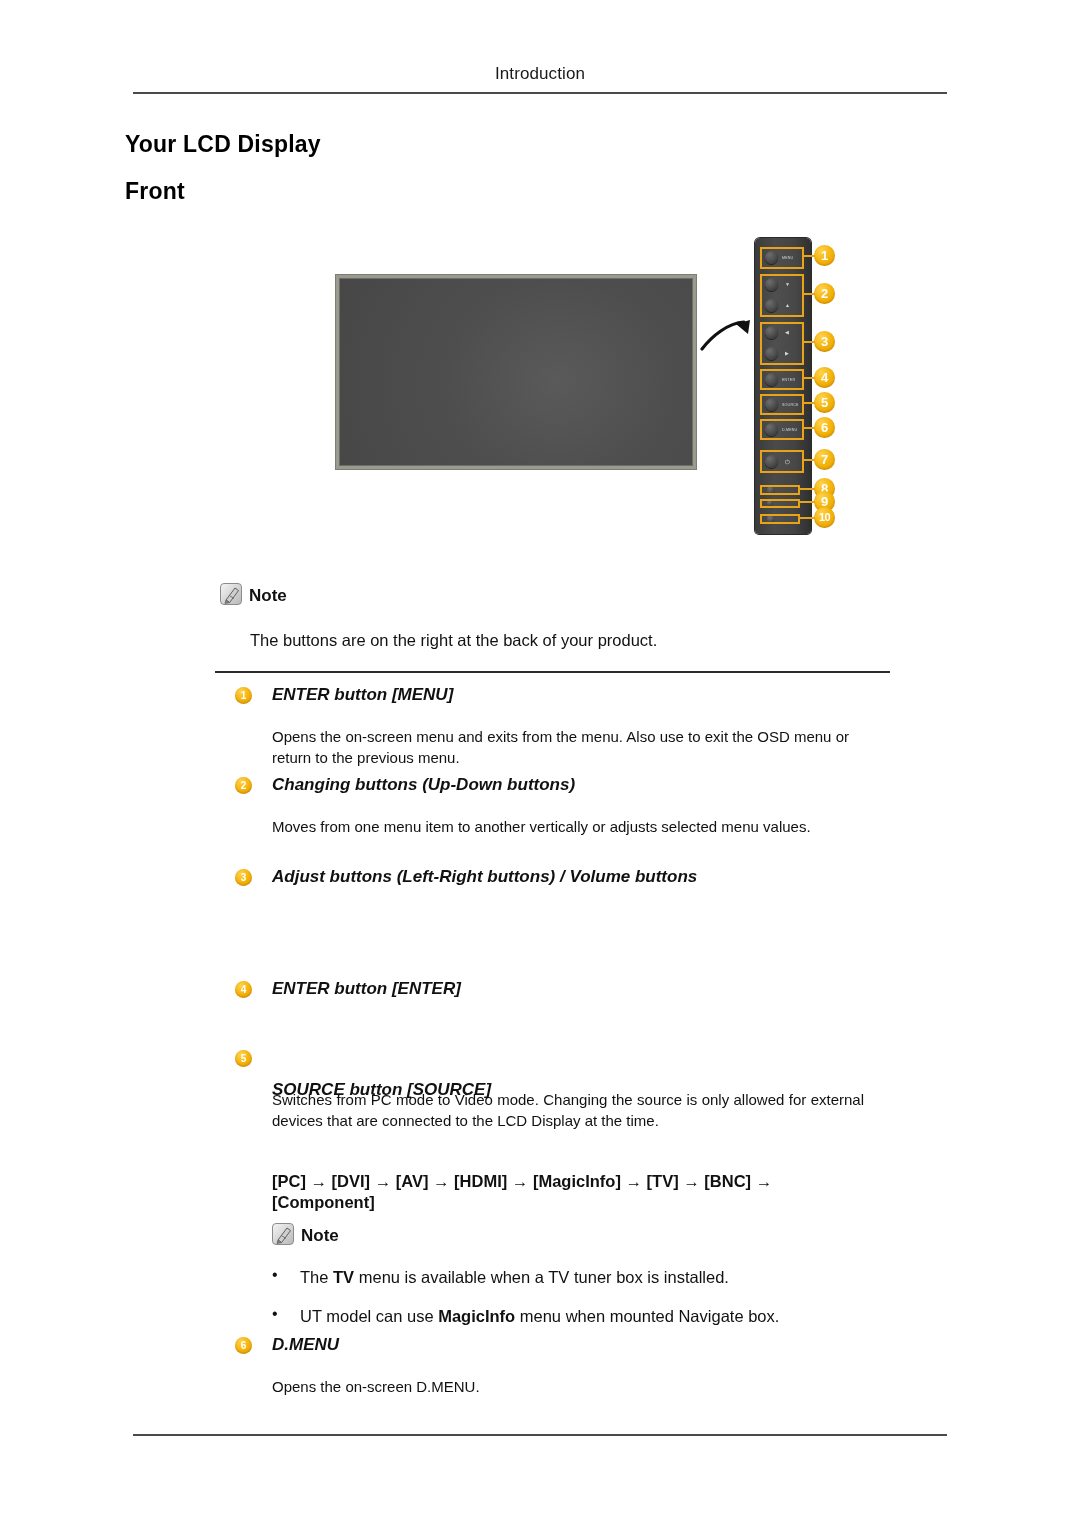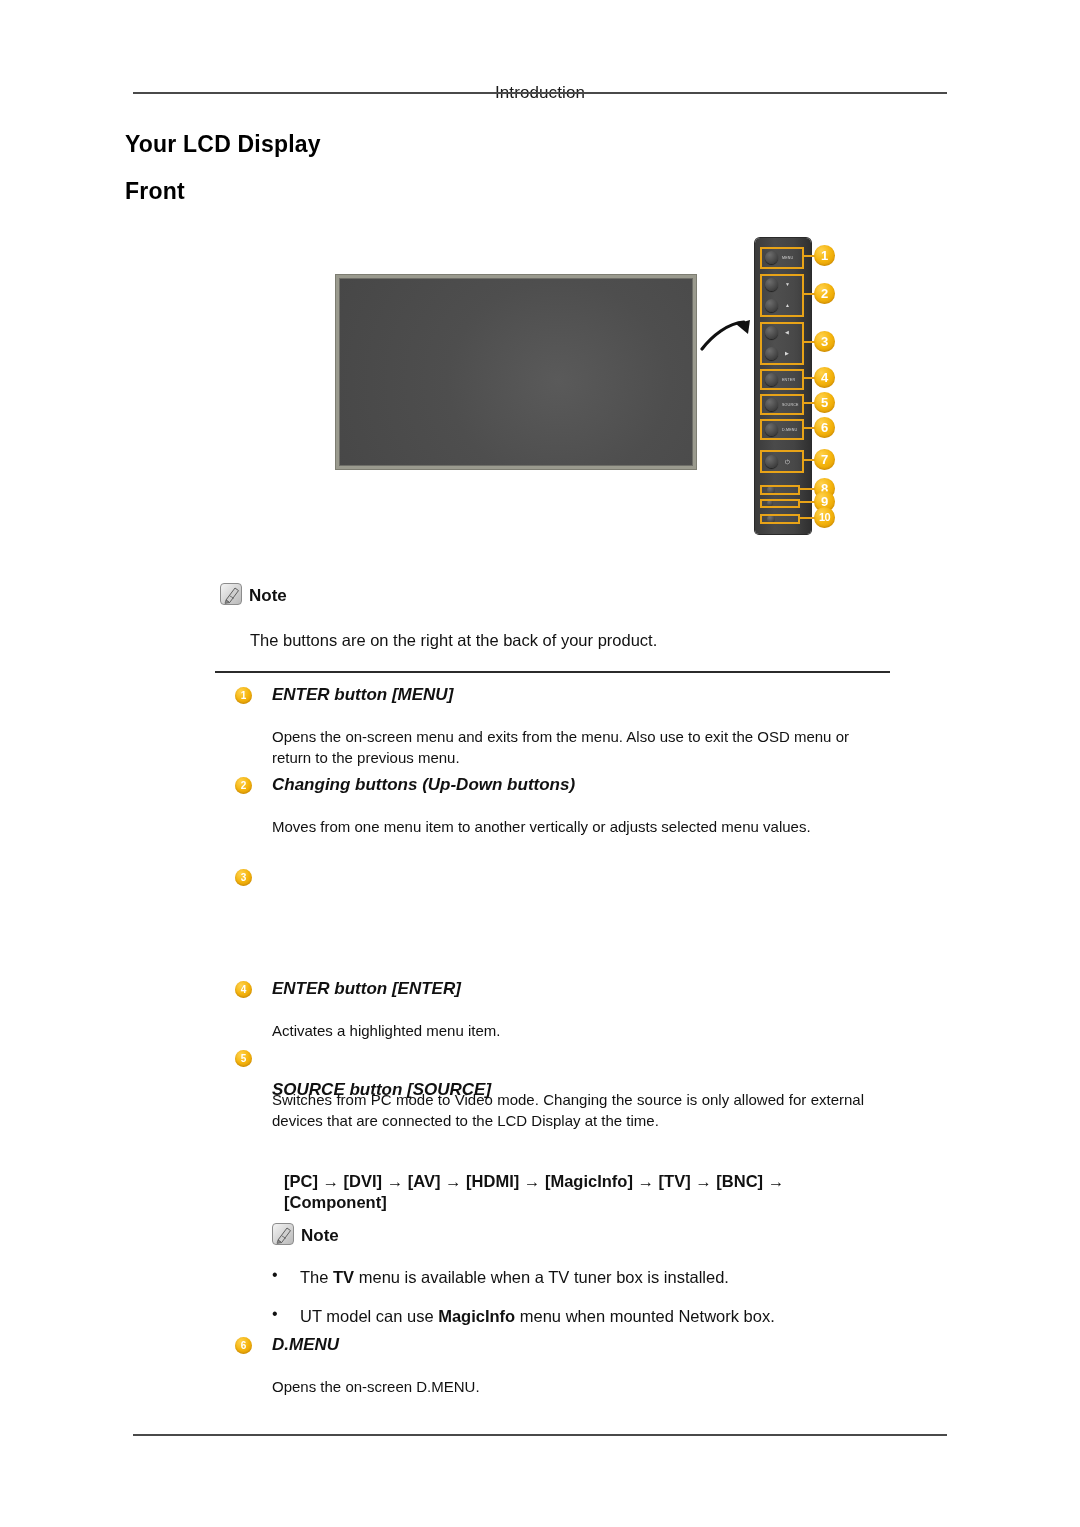--- a/index.html
+++ b/index.html
@@ -27,21 +27,20 @@
   
   .header-text {
     position: absolute;
     left: 0;
     top: 64px;
     width: 1080px;
     text-align: center;
     font-size: 17px;
     letter-spacing: .1px;
     color: #1a1a1a;
-    margin-top: 19px;
   }
   .rule {
     position: absolute;
     left: 133px;
     width: 814px;
     height: 0;
     border-top: 2px solid #4a4a4a;
   }
   .rule-top  { top: 92px; }
   .rule-bot  { top: 1434px; }
@@ -371,47 +370,47 @@
 
   <div class="li-num" style="left:235px; top:687px;">1</div>
   <div class="li-title" style="top:685px;">ENTER button [MENU]</div>
   <div class="li-body" style="top:726px;">Opens the on-screen menu and exits from the menu. Also use to exit the OSD menu or return to the previous menu.</div>
 
   <div class="li-num" style="left:235px; top:777px;">2</div>
   <div class="li-title" style="top:775px;">Changing buttons (Up-Down buttons)</div>
   <div class="li-body" style="top:816px;">Moves from one menu item to another vertically or adjusts selected menu values.</div>
 
   <div class="li-num" style="left:235px; top:869px;">3</div>
+  <div class="li-title" style="top:867px;">Adjust buttons (Left-Right buttons) / Volume buttons</div>
 
   <div class="li-num" style="left:235px; top:981px;">4</div>
   <div class="li-title" style="top:979px;">ENTER button [ENTER]</div>
-  <div class="li-body" style="top:1020px;">Activates a highlighted menu item.</div>
 
   <div class="li-num" style="left:235px; top:1050px;">5</div>
   <div class="li-title" style="top:1048px;margin-top:32px;">SOURCE button [SOURCE]</div>
   <div class="li-body just" style="top:1089px; width:592px;">Switches from PC mode to Video mode. Changing the source is only allowed for external devices that are connected to the LCD Display at the time.</div>
-  <div class="chain" style="top:1171px;margin-left:12px;">[PC] → [DVI] → [AV] → [HDMI] → [MagicInfo] → [TV] → [BNC] → [Component]</div>
+  <div class="chain" style="top:1171px;">[PC] → [DVI] → [AV] → [HDMI] → [MagicInfo] → [TV] → [BNC] → [Component]</div>
 
   <div class="note-icon" style="left:272px; top:1223px;">
     <svg viewBox="0 0 22 22" width="22" height="22">
       <path d="M5 16 L14 4 L17.5 6.6 L8.6 18.6 Z" fill="#cfcfcf" stroke="#5e5e5e" stroke-width="1"></path>
       <path d="M5 16 L8.6 18.6 L4 19.4 Z" fill="#8a8a8a" stroke="#5e5e5e" stroke-width=".8"></path>
       <path d="M9 12 L13 14.4" stroke="#6b6b6b" stroke-width=".9"></path>
     </svg>
   </div>
   <div class="note-label" style="left:301px; top:1226px;">Note</div>
 
   <div class="bullet-dot" style="top:1266px;">•</div>
   <div class="bullet-text" style="top:1267px;">
     <span>The </span><b>TV</b><span> menu is available when a TV tuner box is installed.</span>
   </div>
 
   <div class="bullet-dot" style="top:1305px;">•</div>
   <div class="bullet-text" style="top:1306px;">
-    <span>UT model can use </span><b>MagicInfo</b><span> menu when mounted Network box.</span>
+    <span>UT model can use </span><b>MagicInfo</b><span> menu when mounted Navigate box.</span>
   </div>
 
   <div class="li-num" style="left:235px; top:1337px;">6</div>
   <div class="li-title" style="top:1335px;">D.MENU</div>
   <div class="li-body" style="top:1376px;">Opens the on-screen D.MENU.</div>
 
   <div class="rule rule-bot"></div>
 </div>
 
 </body></html>

